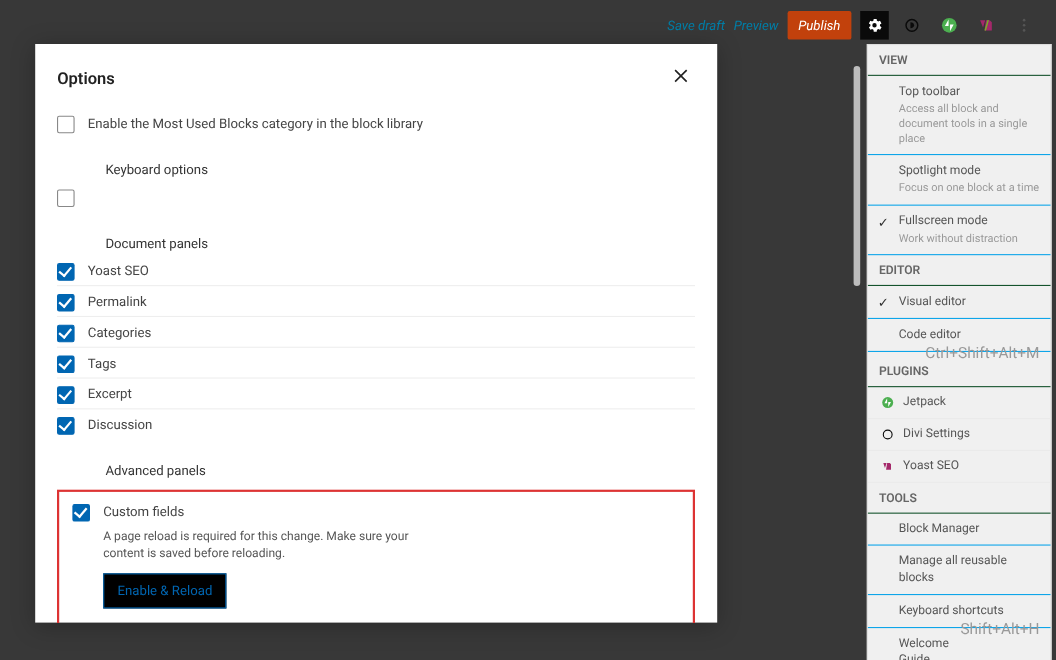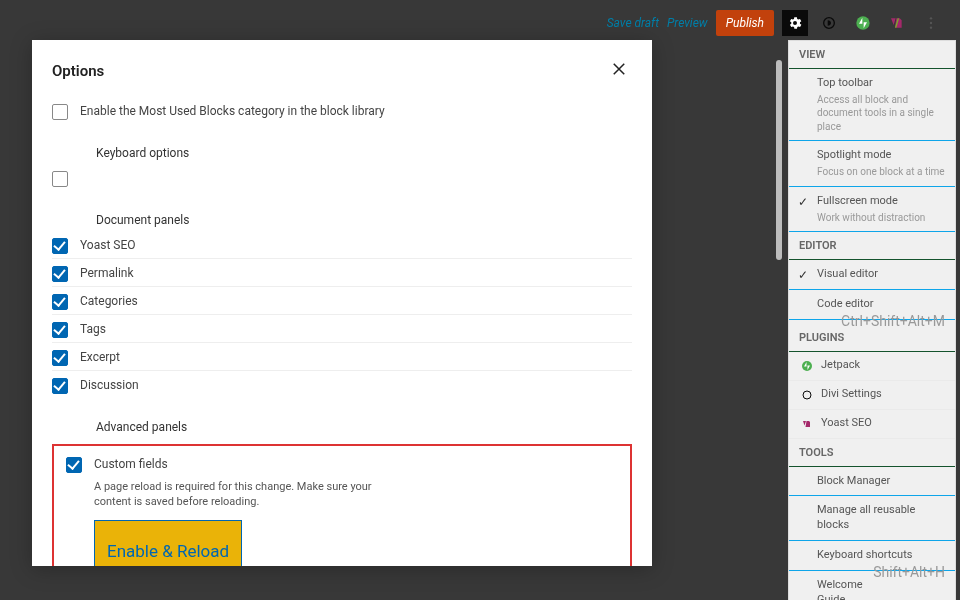--- a/index.html
+++ b/index.html
@@ -47,21 +47,21 @@
 
 .cb { width: 16px; height: 16px; border: 1.5px solid #888; border-radius: 2px; cursor: pointer; flex-shrink: 0; margin-top: 1px; position: relative; }
 .cb.checked { background: #0066b2; border-color: #0066b2; }
 .cb.checked::after { content: ""; position: absolute; left: 3px; top: 0px; width: 5px; height: 9px; border: solid #fff; border-width: 0 2px 2px 0; transform: rotate(40deg); }
 
 .row-label { font-size: 12px; color: #444; line-height: 1.4; }
 
 .adv-block { border: 2.5px solid #d33; padding: 10px 12px 14px; margin-top: 10px; }
 .adv-block .row { border-bottom: none; padding: 0 0 6px; }
 .adv-note { font-size: 11px; color: #555; line-height: 1.4; max-width: 300px; margin-left: 28px; margin-bottom: 10px; }
-.reload-btn { margin-left: 28px; border: 1px solid #0066b2; color: #0066b2; background: #eab308; font-size: 17px; padding: 20px 12px; cursor: pointer; }
+.reload-btn { margin-left: 28px; border: 1px solid #0066b2; color: #0066b2; background: #000000; font-size: 12px; padding: 8px 12px; cursor: pointer; }
 </style>
 </head>
 <body>
 
 <div class="topbar">
   <a>Save draft</a>
   <a>Preview</a>
   <a class="publish">Publish</a>
   <div class="iconbox dark">
     <svg viewBox="0 0 24 24" fill="#fff">

